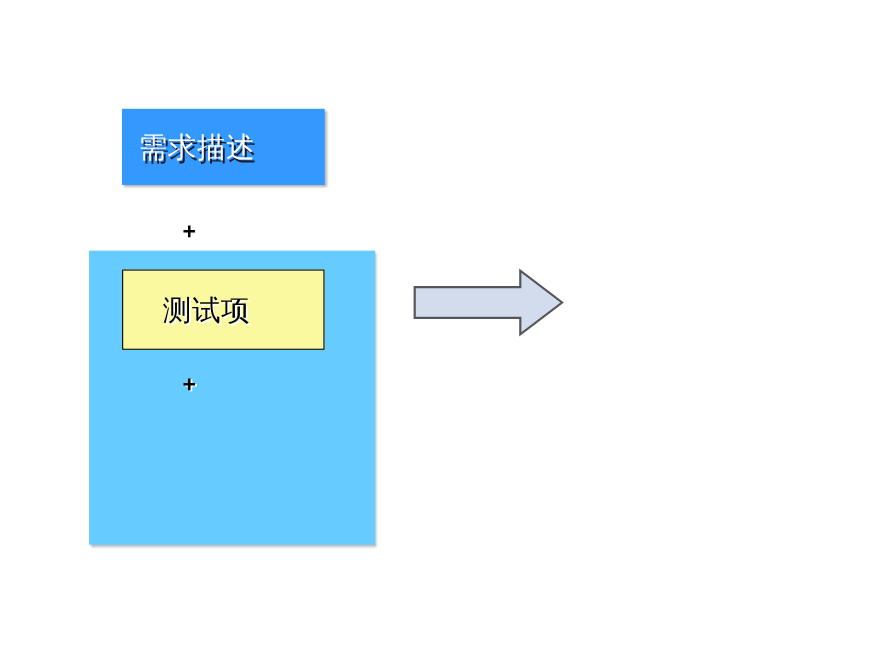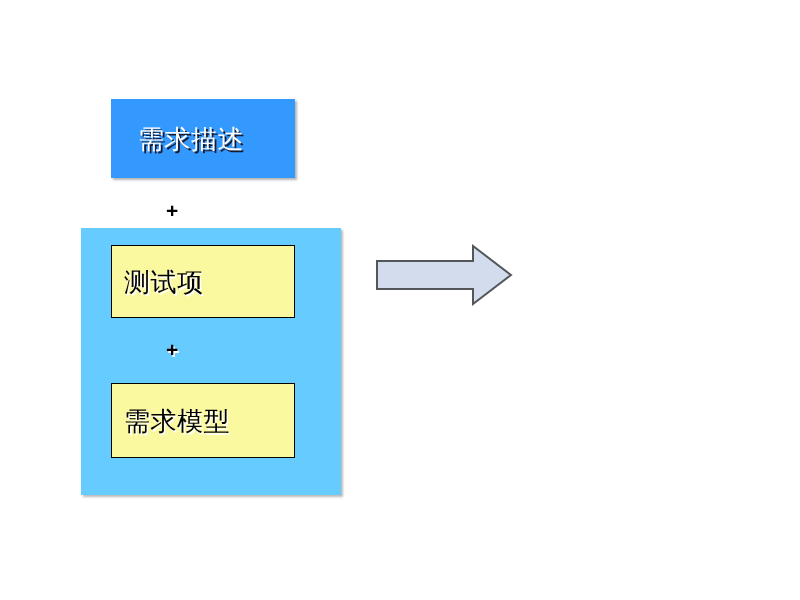--- a/index.html
+++ b/index.html
@@ -30,25 +30,25 @@
     line-height: 1;
     white-space: nowrap;
     letter-spacing: 0.5px;
   }
 
   
   #req-desc-box {
     left: 111px;
     top: 99px;
     width: 184px;
-    height: 79px;
+    height: 69px;
     background: #3399FF;
     border: 1px solid #3399FF;
     box-shadow: 2px 2px 2px rgba(120, 120, 120, 0.55);
-    padding-left: 26px;
+    padding-left: 14px;
   }
   #req-desc-box .shape-label {
     color: #ffffff;
     text-shadow: 2px 2px 0 #1a1a2e;
   }
 
   
   .plus {
     position: absolute;
     font-size: 21px;
@@ -86,20 +86,21 @@
   }
   #req-model-box {
     left: 111px;
     top: 383px;
     width: 184px;
     height: 75px;
   }
   .inner-box .shape-label {
     color: #000000;
     text-shadow: 1.5px 1.5px 0 #ffffff;
+    margin-left: 24px;
   }
 
   
   #flow-arrow {
     position: absolute;
     left: 374px;
     top: 243px;
     width: 140px;
     height: 64px;
   }
@@ -131,22 +132,19 @@
   <div class="plus" id="plus-1">+</div>
 
   <div class="shape" id="test-basis-container"></div>
 
   <div class="shape inner-box" id="test-item-box">
     <span class="shape-label">测试项</span>
   </div>
 
   <div class="plus" id="plus-2">+</div>
 
-  <div class="shape inner-box" id="req-model-box">
-    <span class="shape-label">需求模型</span>
-  </div>
 
   <svg id="flow-arrow" viewBox="0 0 140 64">
     <polygon points="3,18 99,18 99,3 137,32 99,61 99,46 3,46" fill="#D3DCEC" stroke="#53575B" stroke-width="2" stroke-linejoin="miter"></polygon>
   </svg>
 
 
 </div>
 
 </body></html>

